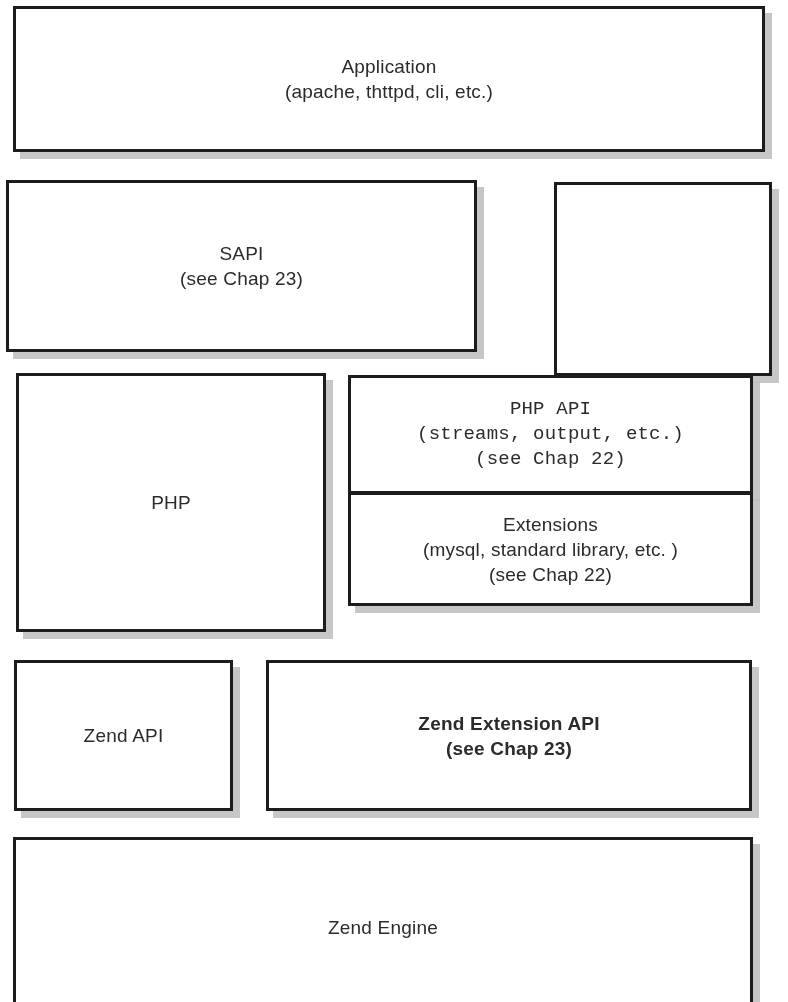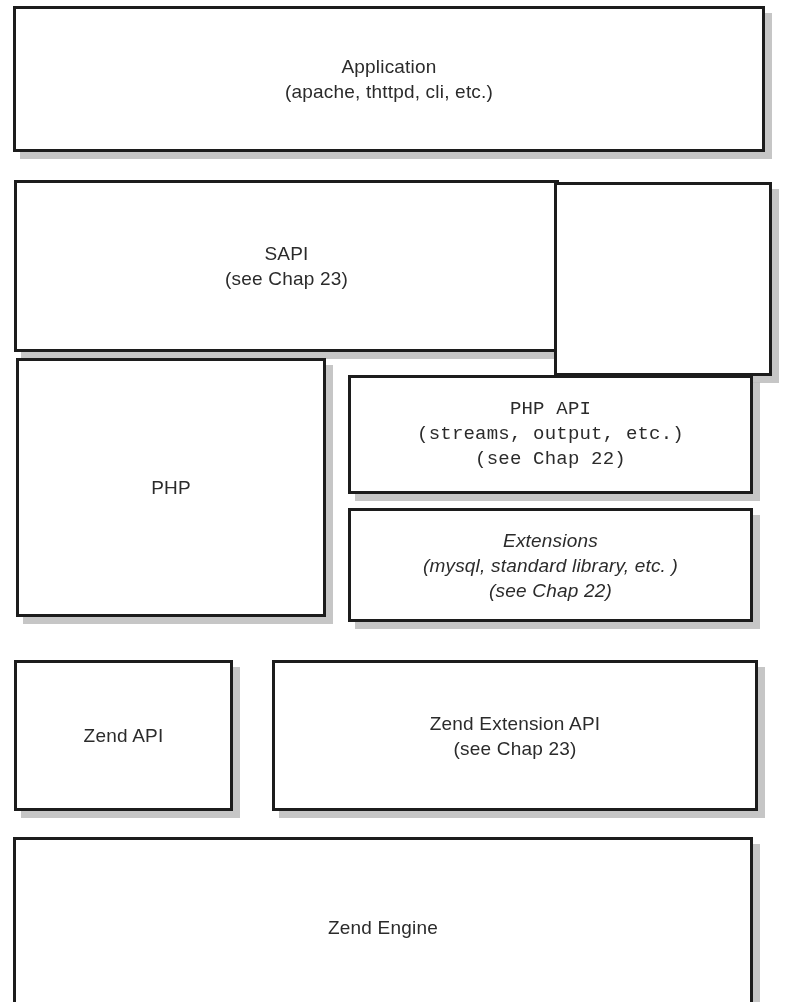--- a/index.html
+++ b/index.html
@@ -42,27 +42,27 @@
     color: #2b2b2b;
     font-size: 19px;
     line-height: 25px;
     letter-spacing: 0.2px;
     white-space: pre-line;
     padding: 0 6px;
   }
 
   
   #box-application     { left: 13px;  top: 6px;   width: 752px; height: 146px; justify-content: center; }
-  #box-sapi            { left: 14px;  top: 180px; width: 545px; height: 172px; }
+  #box-sapi            { left: 6px;  top: 180px; width: 471px; height: 172px; }
   #box-empty-right     { left: 554px; top: 182px; width: 218px; height: 194px; }
-  #box-php             { left: 16px;  top: 358px; width: 310px; height: 259px; }
+  #box-php             { left: 16px;  top: 373px; width: 310px; height: 259px; }
   #box-php-api         { left: 348px; top: 375px; width: 405px; height: 119px; font-family: Liberation Mono, monospace; }
-  #box-extensions      { left: 348px; top: 508px; width: 405px; height: 114px; font-style: italic; }
+  #box-extensions      { left: 348px; top: 492px; width: 405px; height: 114px; }
   #box-zend-api        { left: 14px;  top: 660px; width: 219px; height: 151px; text-align: center; }
-  #box-zend-ext-api    { left: 272px; top: 660px; width: 486px; height: 151px; }
+  #box-zend-ext-api    { left: 266px; top: 660px; width: 486px; height: 151px; font-weight: bold; }
   #box-zend-engine     { left: 13px;  top: 837px; width: 740px; height: 180px; }
 
   
   #watermark {
     position: absolute;
     left: 505px;
     top: 963px;
     color: #b9bcc2;
     font-size: 16px;
     line-height: 18px;

